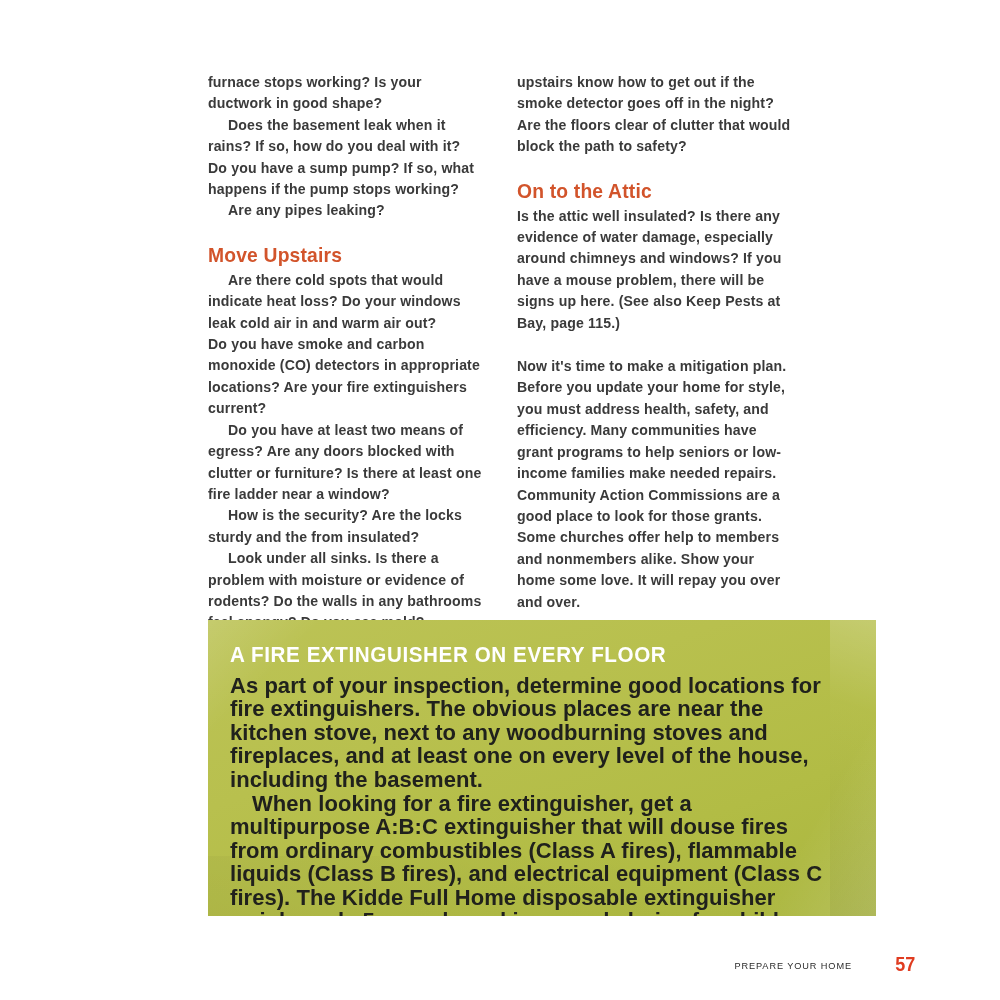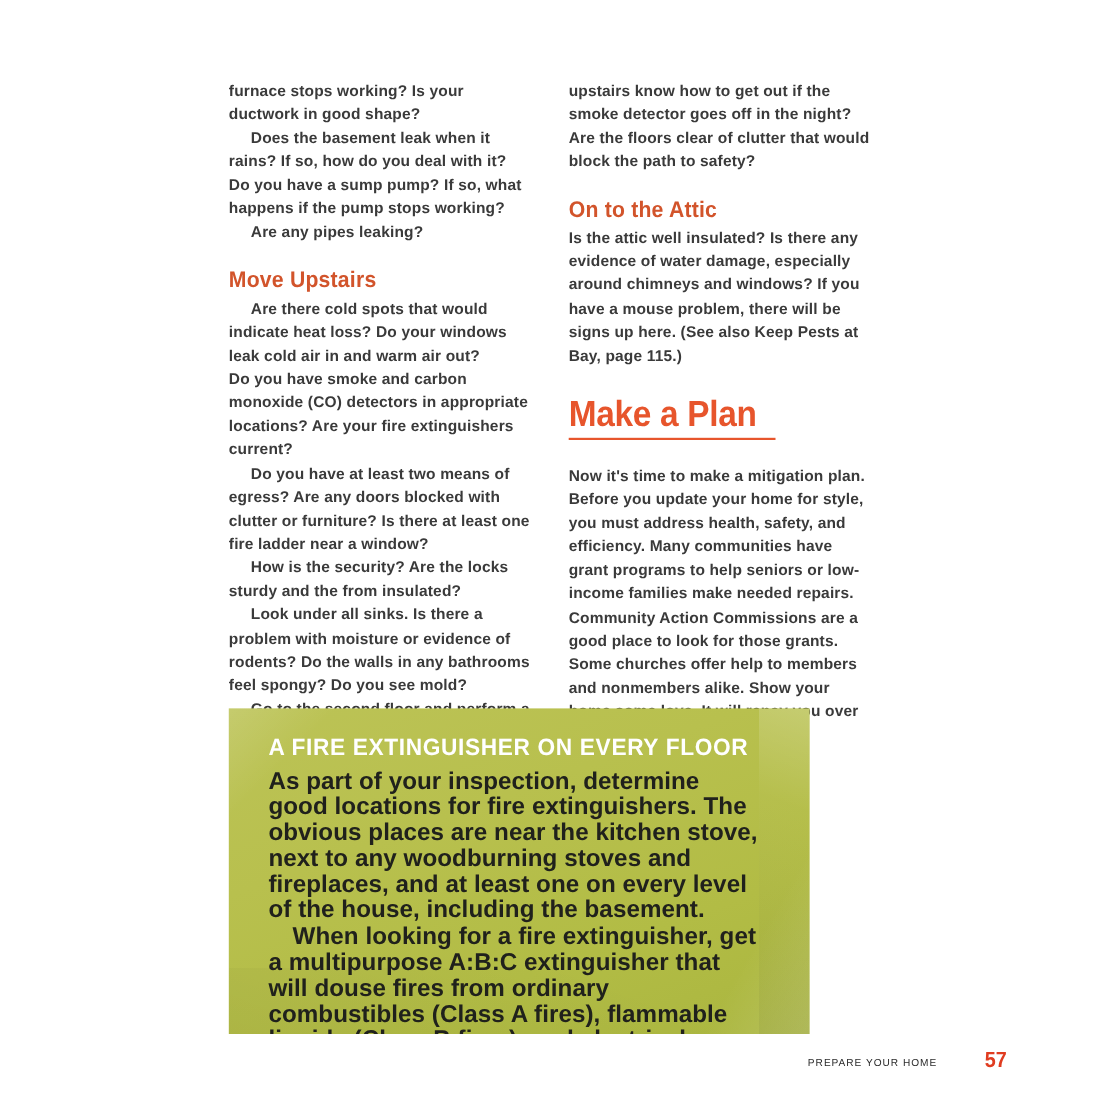--- a/index.html
+++ b/index.html
@@ -88,29 +88,29 @@
     width: 188px;
     height: 2px;
     background: #e7552c;
   }
   .section-head-gap { height: 22px; }
 
   
   .callout {
     position: absolute;
     left: 208px;
-    top: 644px;
-    width: 528px;
+    top: 620px;
+    width: 668px;
     height: 296px;
     background:
       linear-gradient(135deg, rgba(255,255,255,0.14) 0%, rgba(255,255,255,0.0) 12%),
       linear-gradient(300deg, rgba(255,255,255,0.16) 0%, rgba(255,255,255,0.0) 14%),
       linear-gradient(160deg, #bcc356 0%, #b8c04e 35%, #b2bc45 70%, #aab63f 100%);
     box-sizing: border-box;
-    padding: 22px 42px 0 36px;
+    padding: 22px 42px 0 22px;
     overflow: hidden;
   }
   .callout::after {
     content: "";
     position: absolute;
     right: 0;
     top: 0;
     width: 46px;
     height: 100%;
     background: linear-gradient(200deg, rgba(255,255,255,0.20) 0%, rgba(255,255,255,0.02) 30%, rgba(0,0,0,0.05) 100%);
@@ -214,24 +214,20 @@
     <div class="col col-right">
 
       <p class="body-p">upstairs know how to get out if the smoke detector goes off in the night? Are the floors clear of clutter that would block the path to safety?</p>
 
       <div class="sp-before-head"></div>
       <h2 class="sub-head">On to the Attic</h2>
       <div class="sp-after-head"></div>
 
       <p class="body-p">Is the attic well insulated? Is there any evidence of water damage, especially around chimneys and windows? If you have a mouse problem, there will be signs up here. (See also Keep Pests at Bay, page 115.)</p>
 
-      <div class="section-head-wrap">
-        <h1 class="section-head">Make a Plan</h1>
-        <div class="section-rule"></div>
-      </div>
       <div class="section-head-gap"></div>
 
       <p class="body-p">Now it's time to make a mitigation plan. Before you update your home for style, you must address health, safety, and efficiency. Many communities have grant programs to help seniors or low-income families make needed repairs. Community Action Commissions are a good place to look for those grants. Some churches offer help to members and nonmembers alike. Show your home some love. It will repay you over and over.</p>
     </div>
 
   </div>
 
   <aside class="callout">
     <h3 class="callout-title">A FIRE EXTINGUISHER ON EVERY FLOOR</h3>
     <p class="callout-p">As part of your inspection, determine good locations for fire extinguishers. The obvious places are near the kitchen stove, next to any woodburning stoves and fireplaces, and at least one on every level of the house, including the basement.</p>

